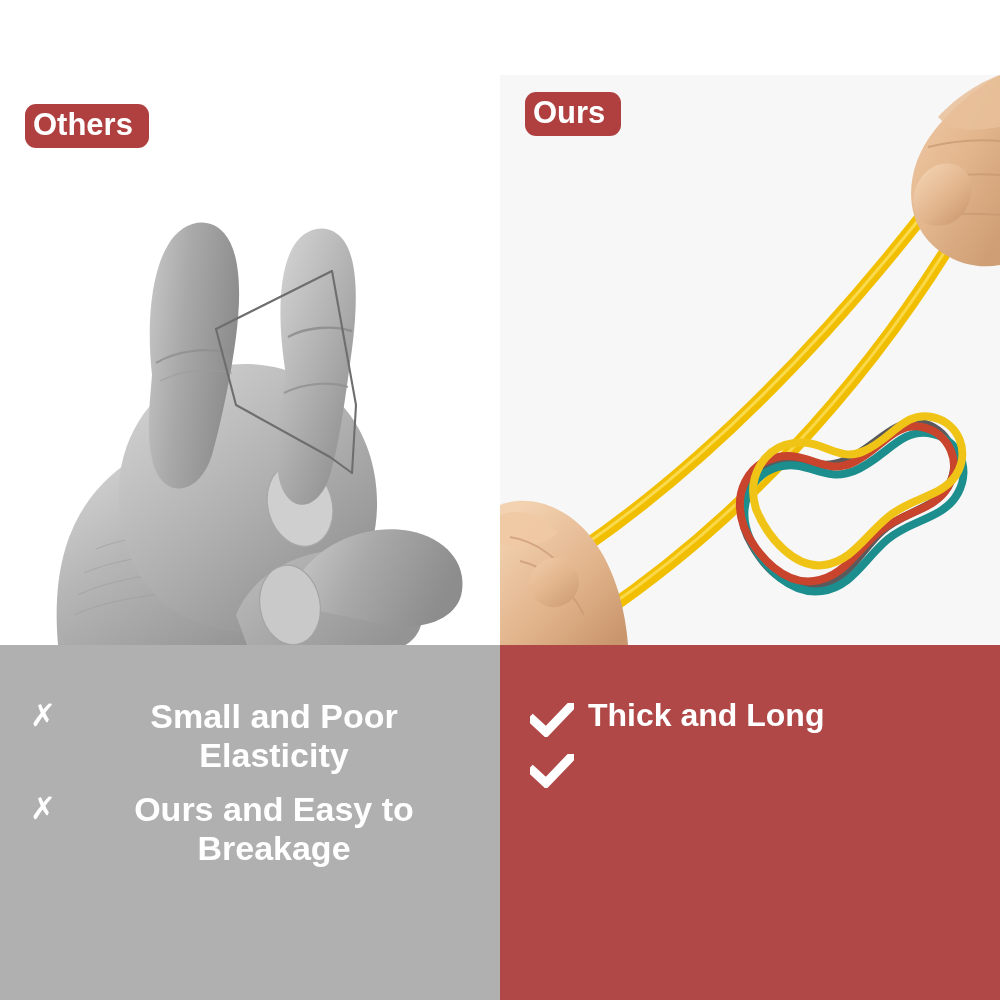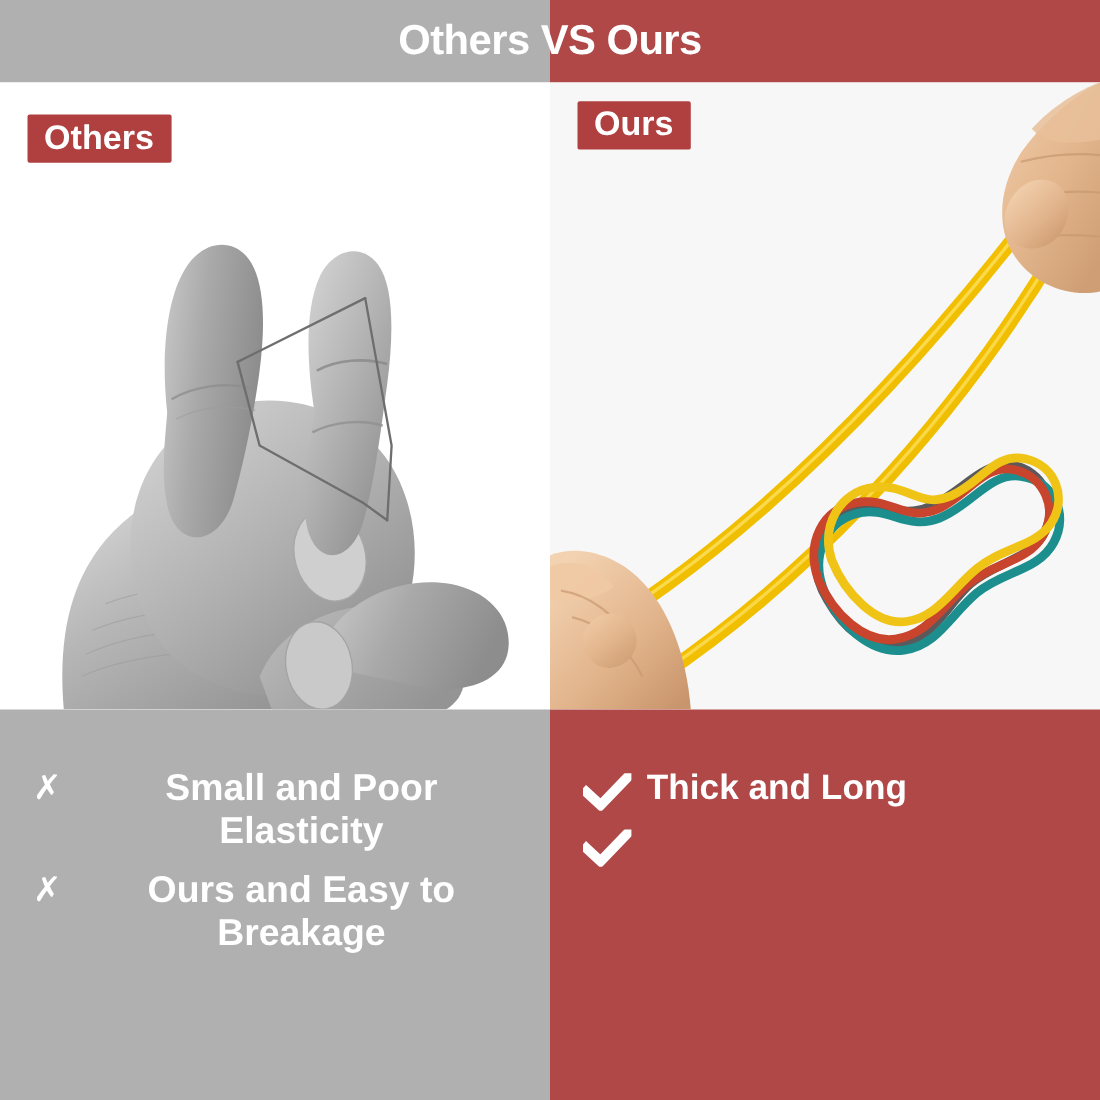--- a/index.html
+++ b/index.html
@@ -26,21 +26,21 @@
   .photos { position:absolute; left:0; top:75px; width:1000px; height:570px; }
   .photo { position:absolute; top:0; width:500px; height:570px; overflow:hidden; }
   .photo-left  { left:0;   background:#ffffff; }
   .photo-right { left:500px; background:#f7f7f7; }
 
   
   .badge {
     position:absolute; z-index:20;
     background:#b04040; color:#ffffff;
     font-size:31px; font-weight:bold;
-    padding:4px 16px 7px 15px; border-radius:2px;
+    padding:4px 16px 7px 8px; border-radius:11px;
     line-height:1.08; white-space:nowrap;
   }
   .badge-others { left:25px; top:29px; }
   .badge-ours   { left:25px; top:17px; }
 
   
   .hand-gray { position:absolute; left:0; top:0; width:500px; height:570px; }
 
   
   .photo-right-scene { position:absolute; left:0; top:0; width:500px; height:570px; }
@@ -72,25 +72,20 @@
   .panel-right .feature { font-size:32px; line-height:1.17; margin-bottom:11px; }
   .panel-right .feature-mark { width:58px; padding-top:6px; }
   .panel-right .feature-mark svg { display:block; }
   .panel-right .feature-text { max-width:405px; }
 </style>
 </head>
 <body>
 
 <div class="page">
 
-  <div class="header">
-    <div class="header-left"></div>
-    <div class="header-right"></div>
-    <div class="header-title">Others VS Ours</div>
-  </div>
 
   <div class="photos">
 
     <div class="photo photo-left">
       <svg class="hand-gray" viewBox="0 0 500 570" preserveAspectRatio="xMidYMid slice">
         <defs>
           <linearGradient id="skA" x1="0" y1="0" x2="1" y2="0.3">
             <stop offset="0" stop-color="#c9c9c9"></stop>
               <stop offset="0.45" stop-color="#a9a9a9"></stop>
             <stop offset="1" stop-color="#8d8d8d"></stop>

